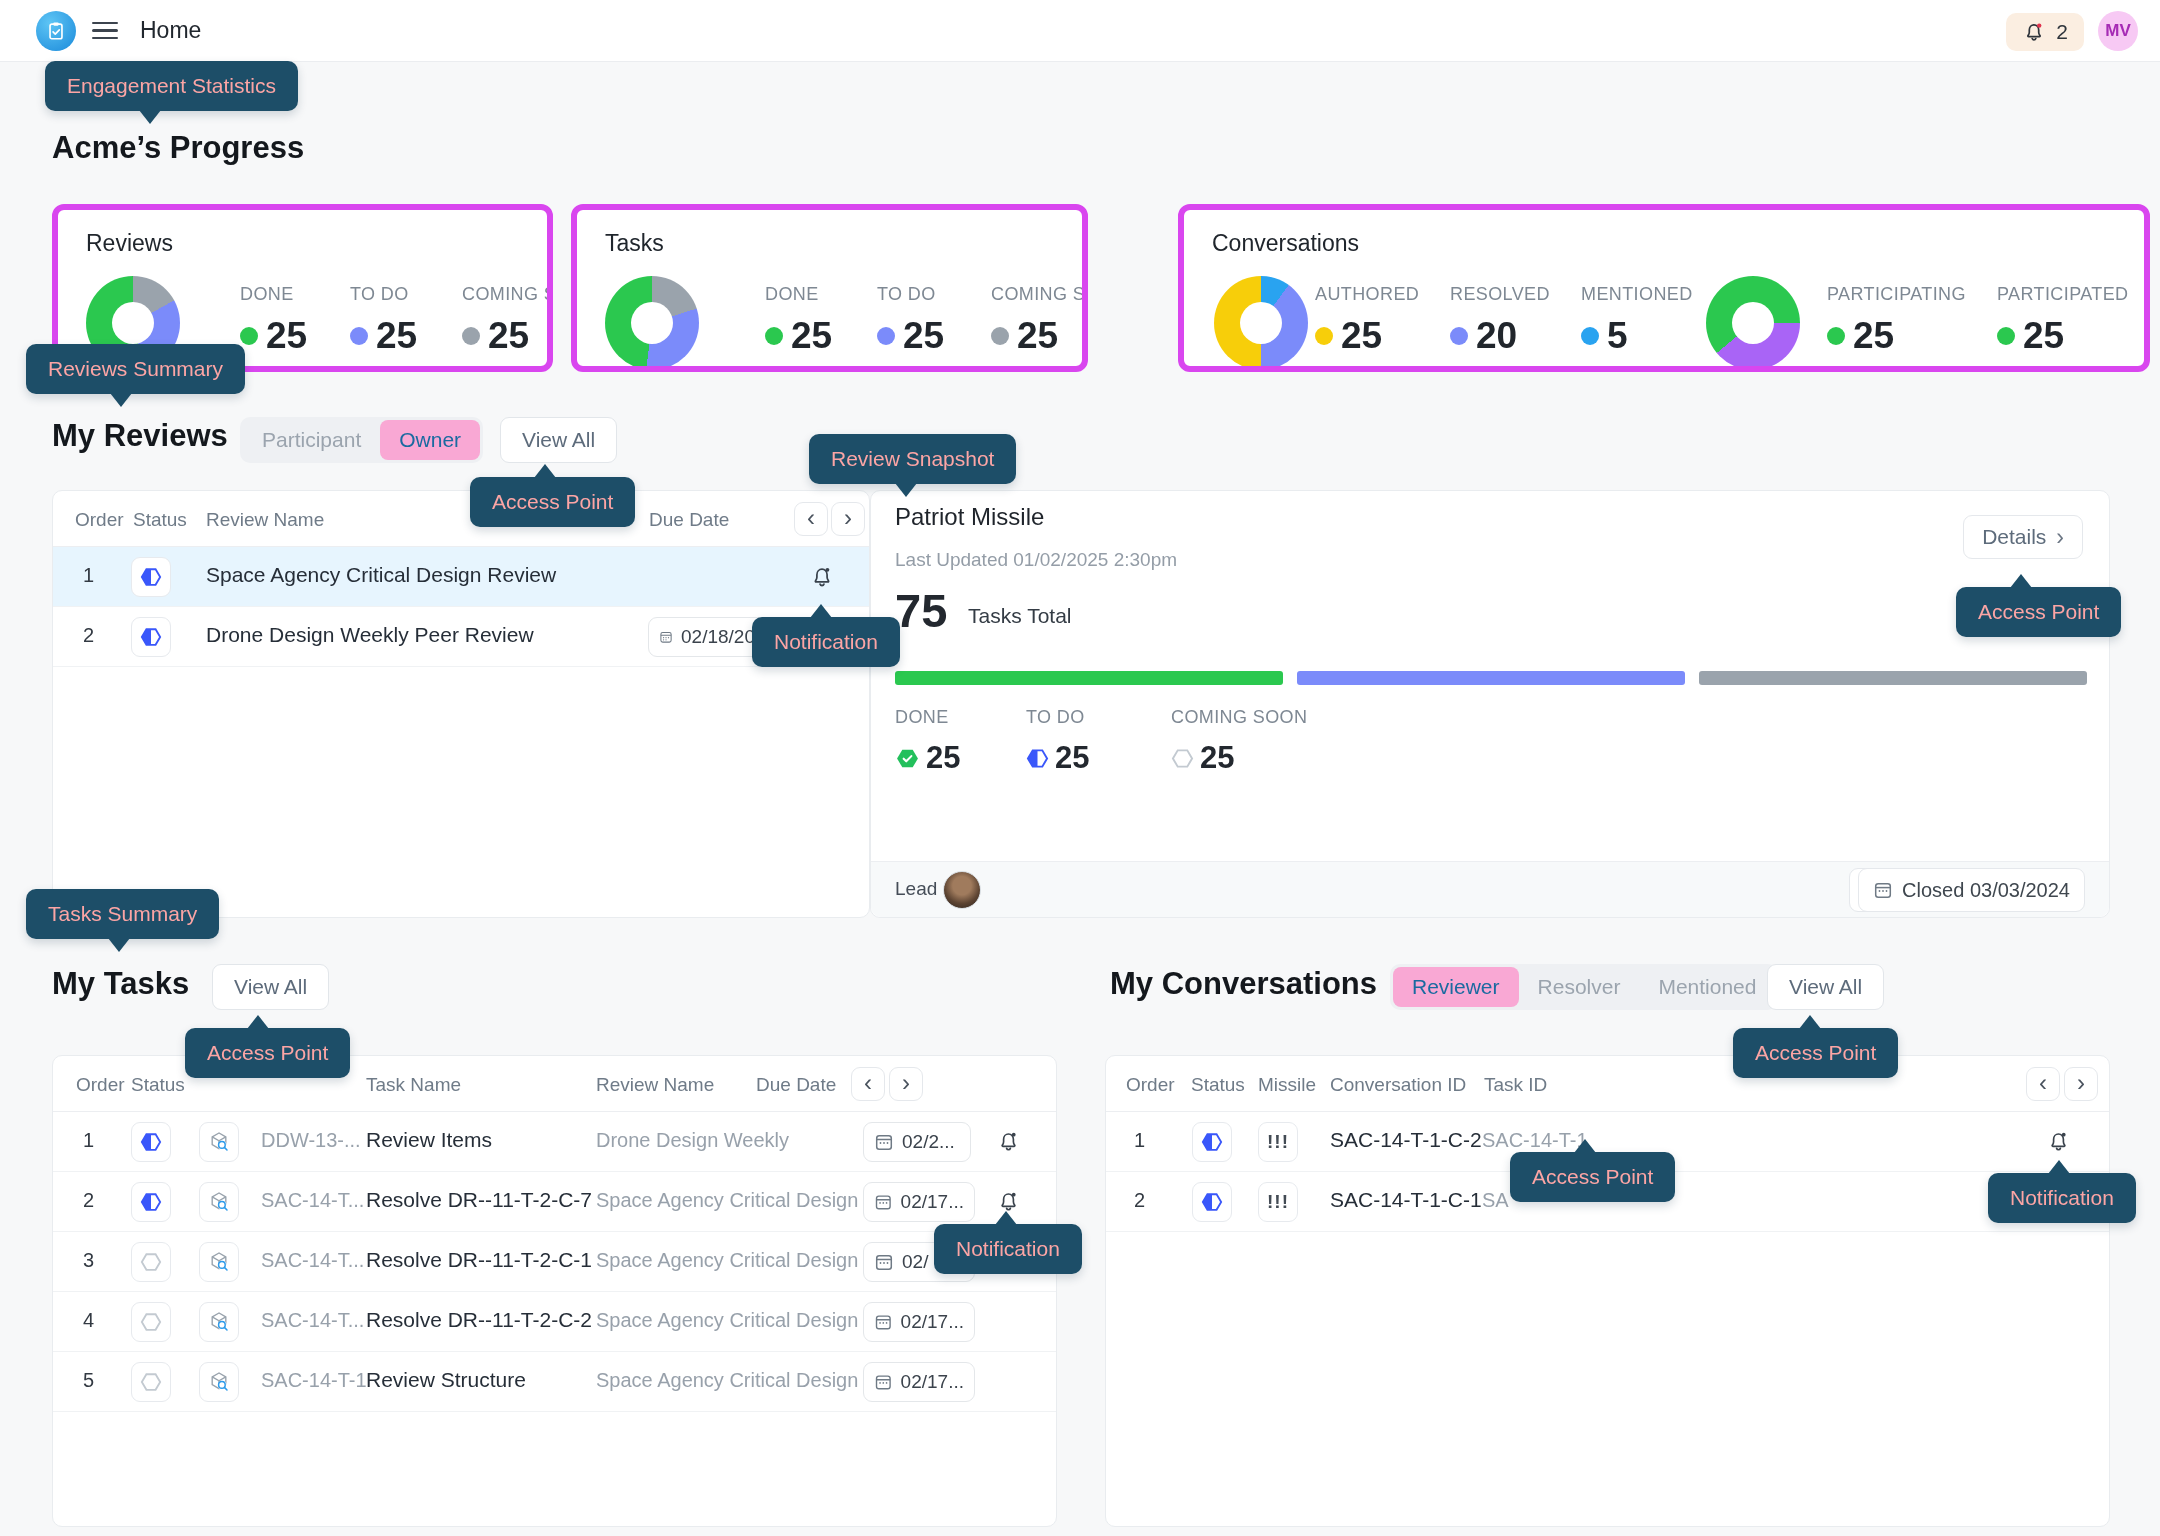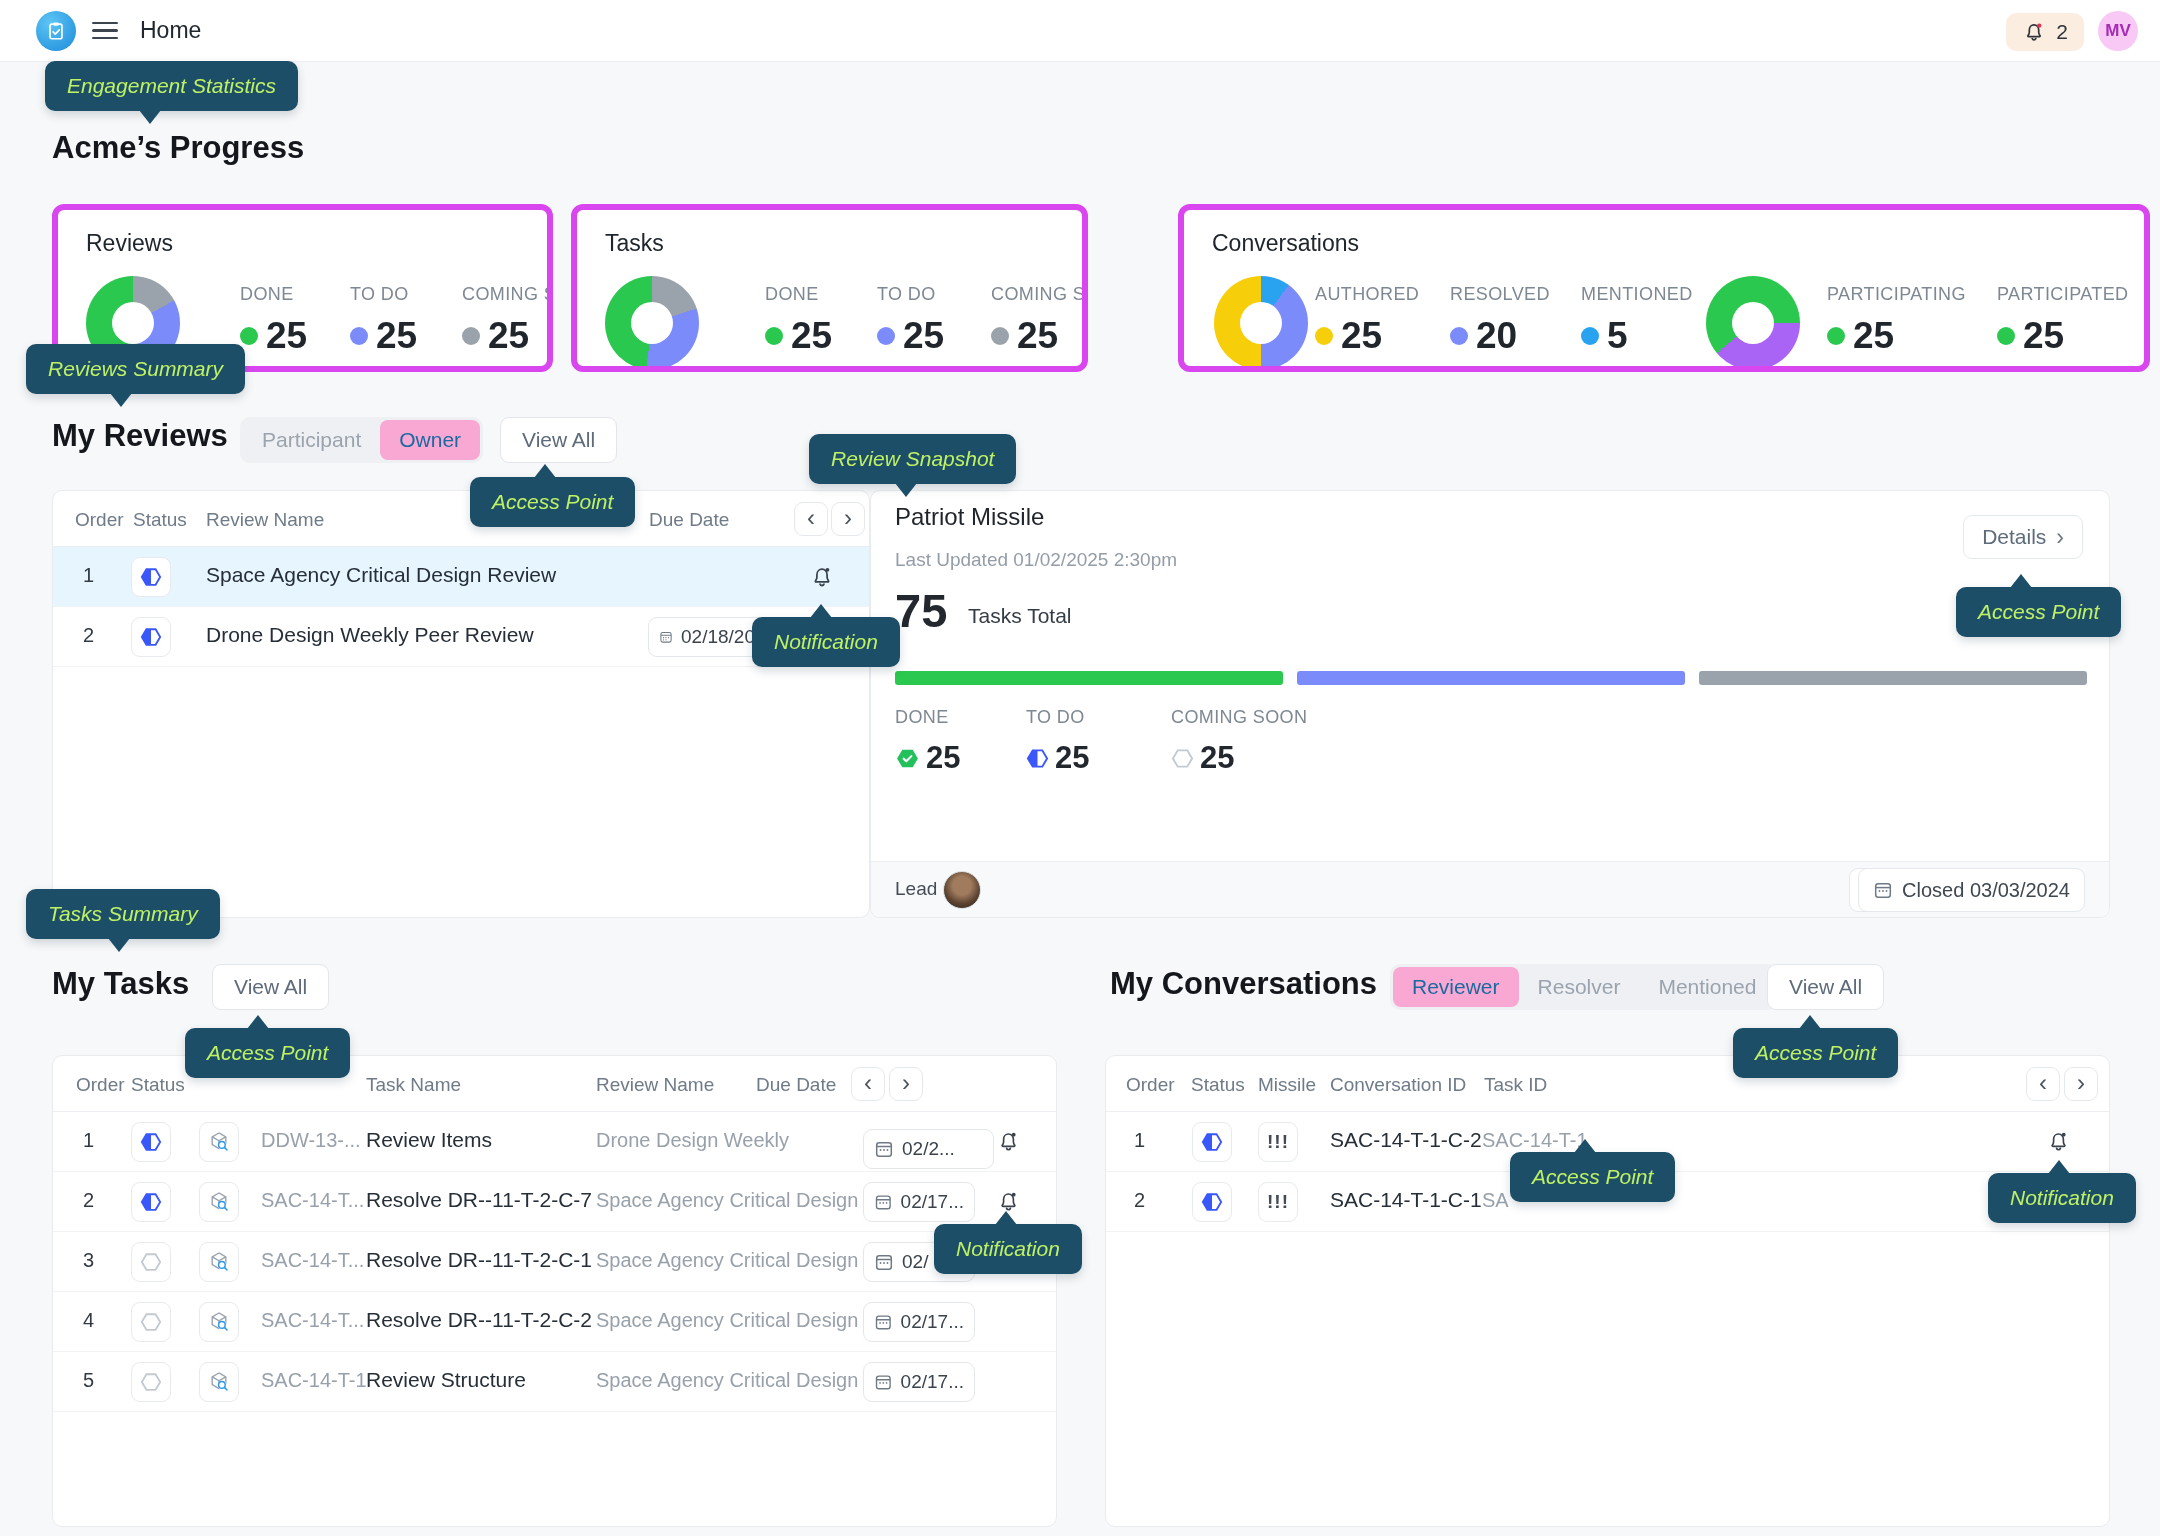--- a/index.html
+++ b/index.html
@@ -12,21 +12,21 @@
   .logo { position:absolute; left:36px; top:11px; width:40px; height:40px; border-radius:50%;
           background:radial-gradient(circle at 35% 30%, #5ec5f5, #1b8ada); display:flex; align-items:center; justify-content:center; }
   .hamburger { position:absolute; left:92px; top:22px; width:26px; height:18px; cursor:pointer; }
   .hamburger span { display:block; height:2.4px; background:#3c444e; border-radius:2px; margin-bottom:5px; }
   .topbar-title { position:absolute; left:140px; top:17px; font-size:23px; font-weight:500; color:#21272e; }
   .notif-pill { position:absolute; right:76px; top:13px; height:38px; padding:0 16px; background:#fbeee1; border-radius:10px; display:flex; align-items:center; gap:10px; }
   .notif-count { font-size:21px; color:#2e343b; }
   .avatar { position:absolute; right:22px; top:11px; width:40px; height:40px; border-radius:50%; background:#f7c9f4; color:#a62bb5; font-size:17px; font-weight:700; display:flex; align-items:center; justify-content:center; }
 
   
-  .callout { position:absolute; background:#1d4e68; color:#bef264; font-size:21px; padding:13px 22px; border-radius:10px; white-space:nowrap; z-index:60; box-shadow:0 4px 10px rgba(20,50,70,.18);font-style:italic; }
+  .callout { position:absolute; background:#1d4e68; color:#fca5a5; font-size:21px; padding:13px 22px; border-radius:10px; white-space:nowrap; z-index:60; box-shadow:0 4px 10px rgba(20,50,70,.18); }
   .tail { position:absolute; width:0; height:0; }
   .tail.down { bottom:-13px; border-left:11px solid transparent; border-right:11px solid transparent; border-top:14px solid #1d4e68; }
   .tail.up { top:-13px; border-left:11px solid transparent; border-right:11px solid transparent; border-bottom:14px solid #1d4e68; }
 
   
   .h1 { position:absolute; font-size:31px; font-weight:700; color:#14181d; }
 
   
   .card { position:absolute; top:204px; height:168px; background:#fff; border:6px solid #d946ef; border-radius:12px; overflow:hidden; }
   .card-title { position:absolute; left:28px; top:20px; font-size:23px; font-weight:500; color:#20262d; }
@@ -352,21 +352,21 @@
             <path d="M12 3 5.2 6.9v7.8L12 18.6l6.8-3.9V6.9Z" fill="none" stroke="#99a3ad" stroke-width="1.4"></path>
             <path d="M5.2 6.9 12 10.8l6.8-3.9M12 10.8v7.8" stroke="#99a3ad" stroke-width="1.4" fill="none"></path>
             <circle cx="15.3" cy="15.3" r="4.6" fill="#fff"></circle>
             <circle cx="14.9" cy="14.9" r="3.3" fill="none" stroke="#2e9bea" stroke-width="1.5"></circle>
             <path d="M17.4 17.4 20 20" stroke="#2e9bea" stroke-width="1.5" stroke-linecap="round"></path>
           </svg>
         </div>
       <div class="cell-gray" style="left:208px;">DDW-13-...</div>
       <div class="cell-name" style="left:313px;">Review Items</div>
       <div class="cell-gray" style="left:543px;">Drone Design Weekly</div>
-      <div class="due-chip" style="left:810px; width:131px;margin-top:7px;">
+      <div class="due-chip" style="left:810px; width:108px;">
           <svg width="20" height="20" viewBox="0 0 20 20">
             <rect x="2.7" y="3.7" width="14.6" height="13.6" rx="2.5" fill="none" stroke="#6f7a85" stroke-width="1.5"></rect>
             <path d="M2.7 7.6h14.6" stroke="#6f7a85" stroke-width="1.5"></path>
             <circle cx="6.5" cy="11" r=".9" fill="#6f7a85"></circle>
             <circle cx="10" cy="11" r=".9" fill="#6f7a85"></circle>
             <circle cx="13.5" cy="11" r=".9" fill="#6f7a85"></circle>
           </svg>
           <span>02/2...</span>
         </div>
       <div class="bell-btn" style="left:943px;"><svg width="25" height="25" viewBox="0 0 24 24">

